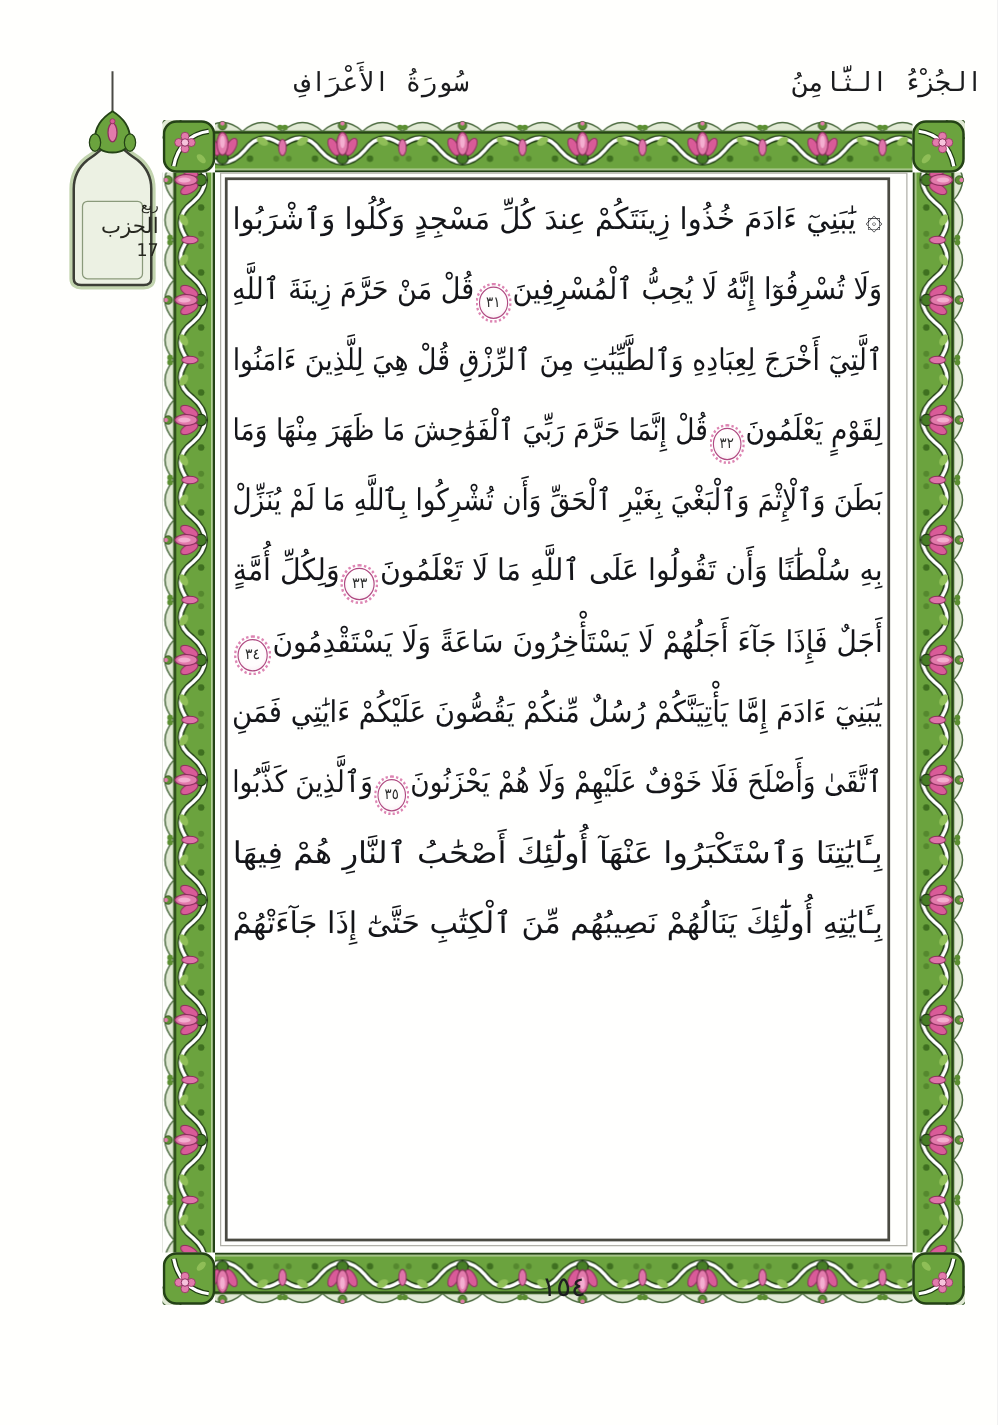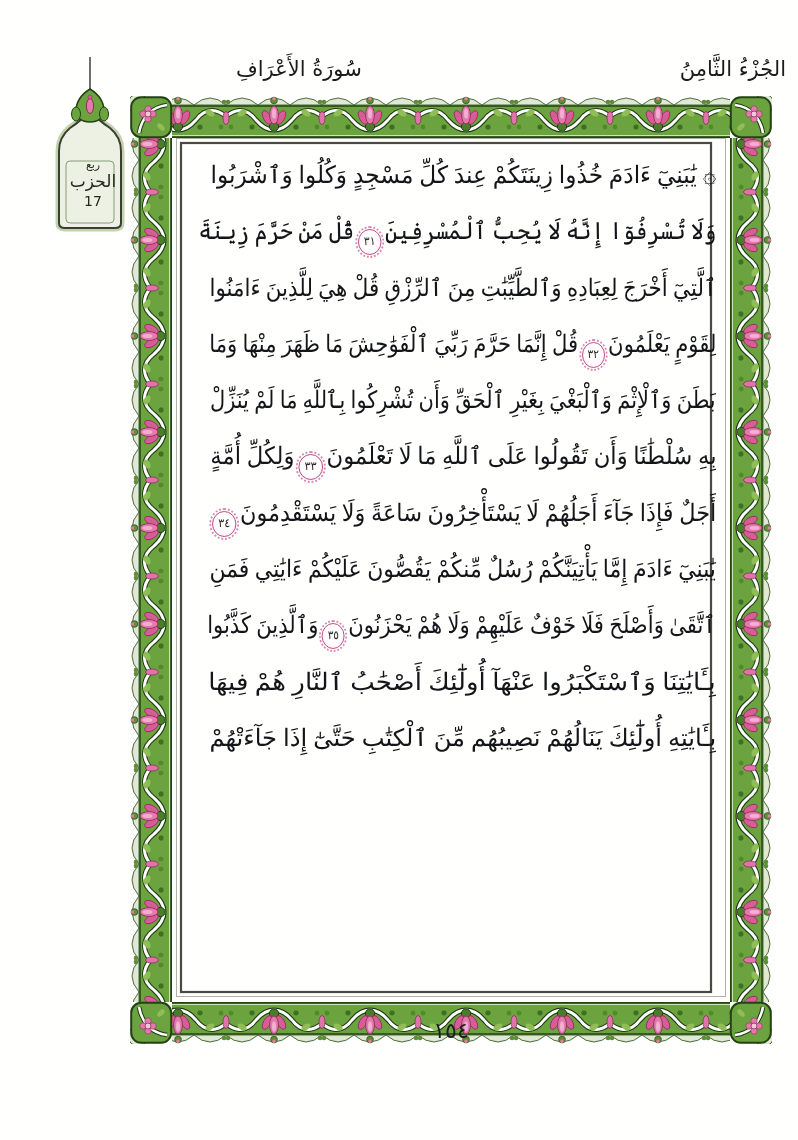--- a/index.html
+++ b/index.html
@@ -1,35 +1,35 @@
 <!DOCTYPE html>
 <html lang="ar" dir="rtl"><head>
 <meta charset="utf-8">
 <style>
   html,body{margin:0;padding:0;background:#e8e8e8;}
   .page{
     position:relative;width:798px;height:1140px;margin:0 auto;
     background:#fffffd;overflow:hidden;
     font-family:"DejaVu Sans",sans-serif;color:#17181a;
   }
-  .hdr{position:absolute;font-size:21px;line-height:30px;color:#1a1b1d;direction:rtl;white-space:nowrap;}
+  .hdr{position:absolute;font-size:21px;line-height:30px;color:#1a1b1d;direction:rtl;white-space:nowrap;font-family:Liberation Mono, monospace;}
   .hdr-juz{top:54px;right:12px;}
   .hdr-surah{top:54px;left:236px;}
   .frame-svg{position:absolute;left:130px;top:96px;width:642px;height:948px;}
   .hizb-svg{position:absolute;left:45px;top:55px;width:90px;height:180px;}
   .hizb-labels{
-    position:absolute;left:59px;top:158px;width:68px;text-align:center;direction:rtl;
+    position:absolute;left:59px;top:158px;width:68px;direction:rtl;
     color:#26271f;
   }
   .hizb-rub{font-size:11px;line-height:13px;}
   .hizb-word{font-size:17px;line-height:21px;}
   .hizb-num{font-size:14px;line-height:18px;}
   .text-area{
-    position:absolute;left:196px;top:147px;width:520px;height:845px;
-    direction:rtl;overflow:hidden;font-family:Liberation Serif, serif;
+    position:absolute;left:186px;top:147px;width:520px;height:845px;
+    direction:rtl;overflow:hidden;
   }
   .qline{height:56.3px;text-align:right;direction:rtl;}
   .qinner{
     display:inline-block;white-space:nowrap;line-height:56.3px;font-size:24px;
     transform-origin:right center;color:#141519;
   }
   .ayah-marker{
     display:inline-block;box-sizing:border-box;width:26px;height:26px;line-height:23px;
     border-radius:50%;text-align:center;font-size:12px;vertical-align:-6px;
     background:radial-gradient(circle at 50% 42%,#fffdfd 55%,#f7e3ee 100%);

